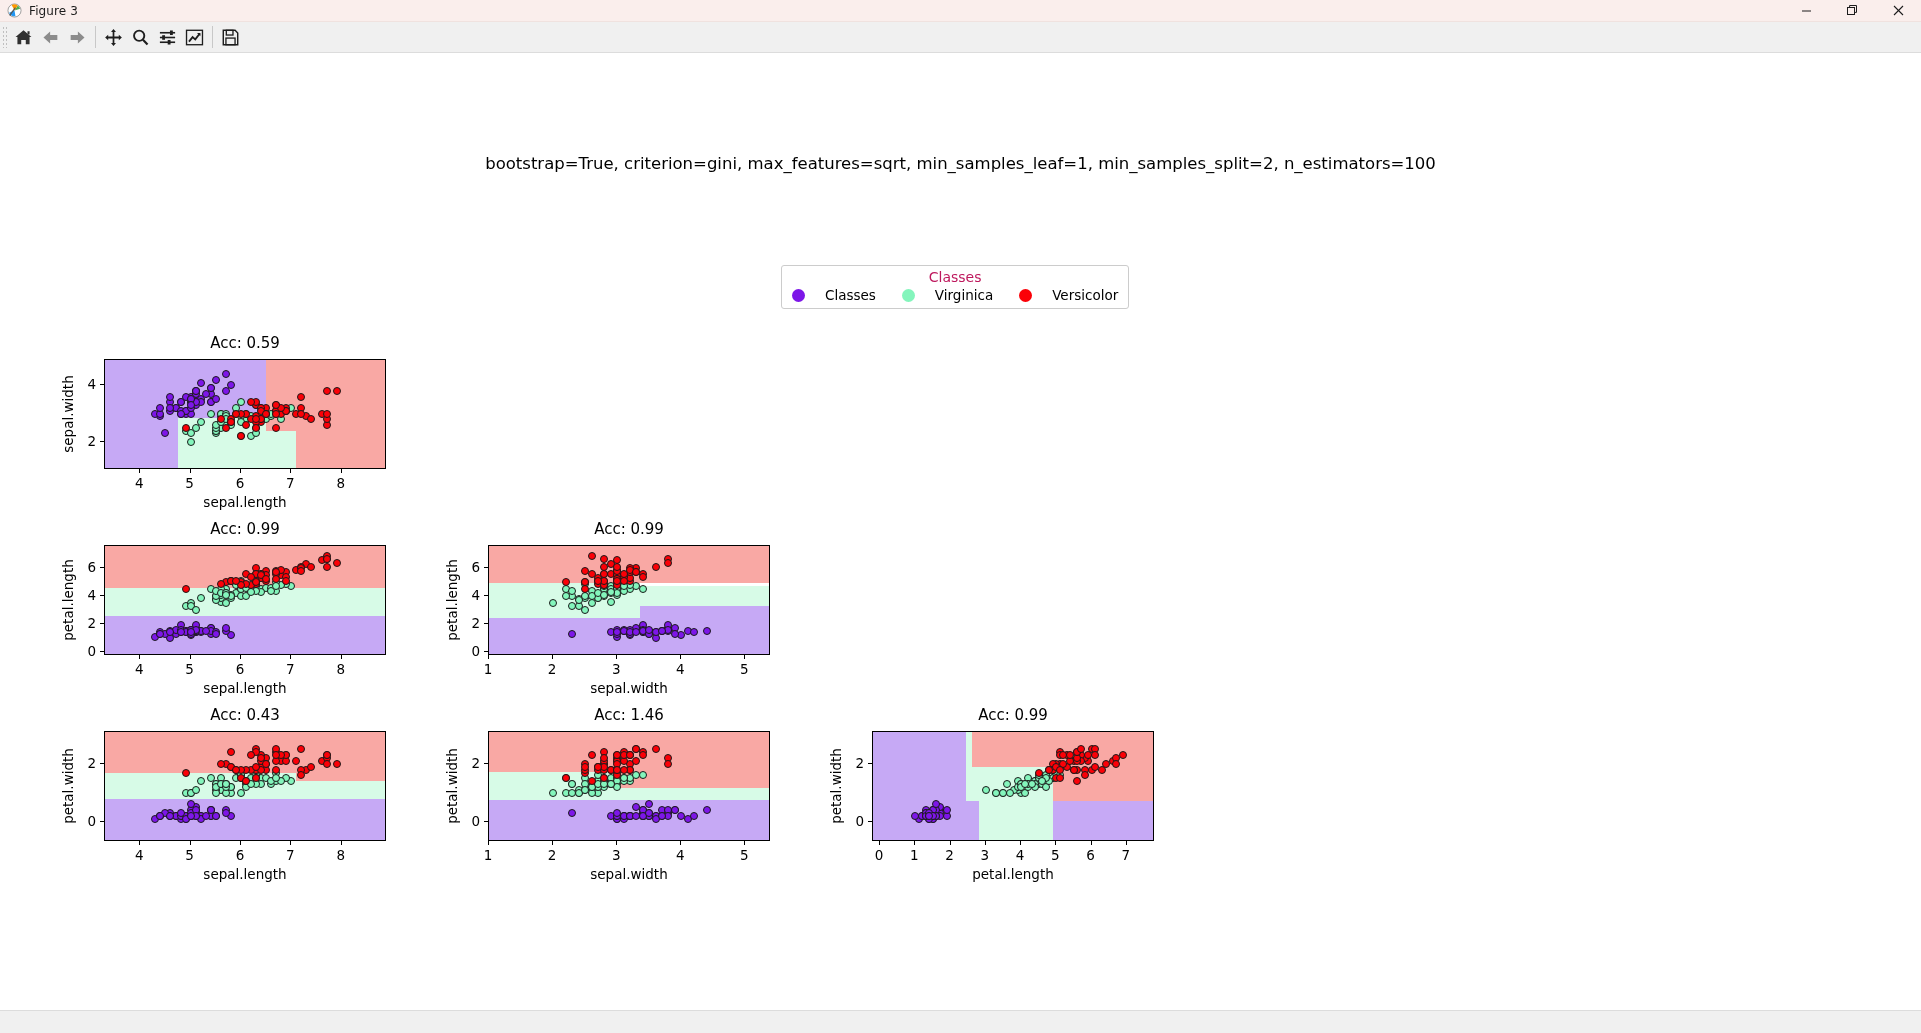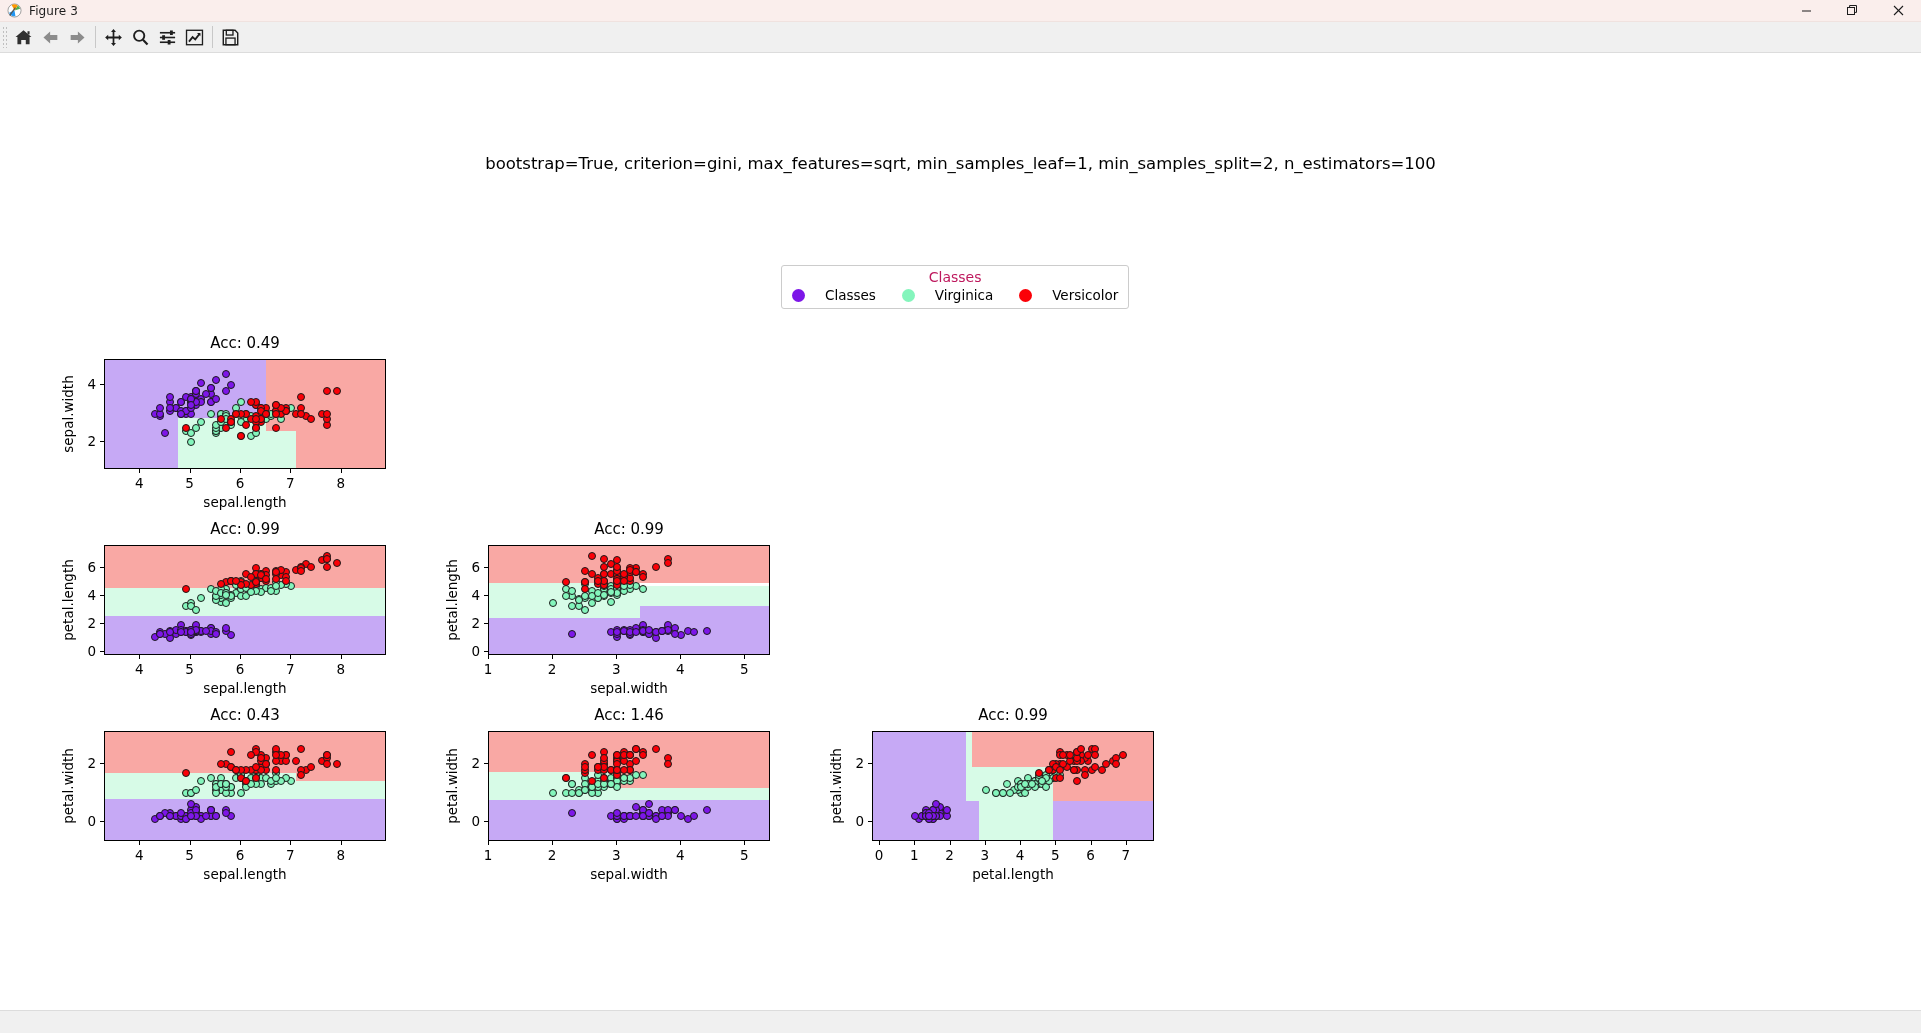--- a/index.html
+++ b/index.html
@@ -259,21 +259,21 @@
           </div>
           <div class="legend-item">
             <span class="legend-dot" style="background: rgb(251, 0, 7);"></span>
             <span class="legend-label">Versicolor</span>
           </div>
         </div>
     </div>
 
     <div id="plots">
         <div class="subplot" style="left: 104px; top: 306px; width: 282px; height: 110px;">
-          <div class="sp-title">Acc: 0.49</div>
+          <div class="sp-title">Acc: 0.59</div>
           <div class="axes" style="width: 282px; height: 110px;">
             <div class="region" style="left: 0px; top: 0px; width: 73.0179px; height: 110px; background: rgb(198, 169, 245);"></div>
             <div class="region" style="left: 73.0179px; top: 0px; width: 88.125px; height: 57.8205px; background: rgb(198, 169, 245);"></div>
             <div class="region" style="left: 73.0179px; top: 57.8205px; width: 118.339px; height: 52.1795px; background: rgb(215, 251, 231);"></div>
             <div class="region" style="left: 161.143px; top: 0px; width: 120.857px; height: 70.5128px; background: rgb(249, 168, 164);"></div>
             <div class="region" style="left: 191.357px; top: 70.5128px; width: 90.6429px; height: 39.4872px; background: rgb(249, 168, 164);"></div>
             <div class="pt" style="left: 90.6429px; top: 39.4872px; background: rgb(125, 22, 232);"></div>
             <div class="pt" style="left: 80.5714px; top: 53.5897px; background: rgb(125, 22, 232);"></div>
             <div class="pt" style="left: 70.5px; top: 47.9487px; background: rgb(125, 22, 232);"></div>
             <div class="pt" style="left: 65.4643px; top: 50.7692px; background: rgb(125, 22, 232);"></div>

